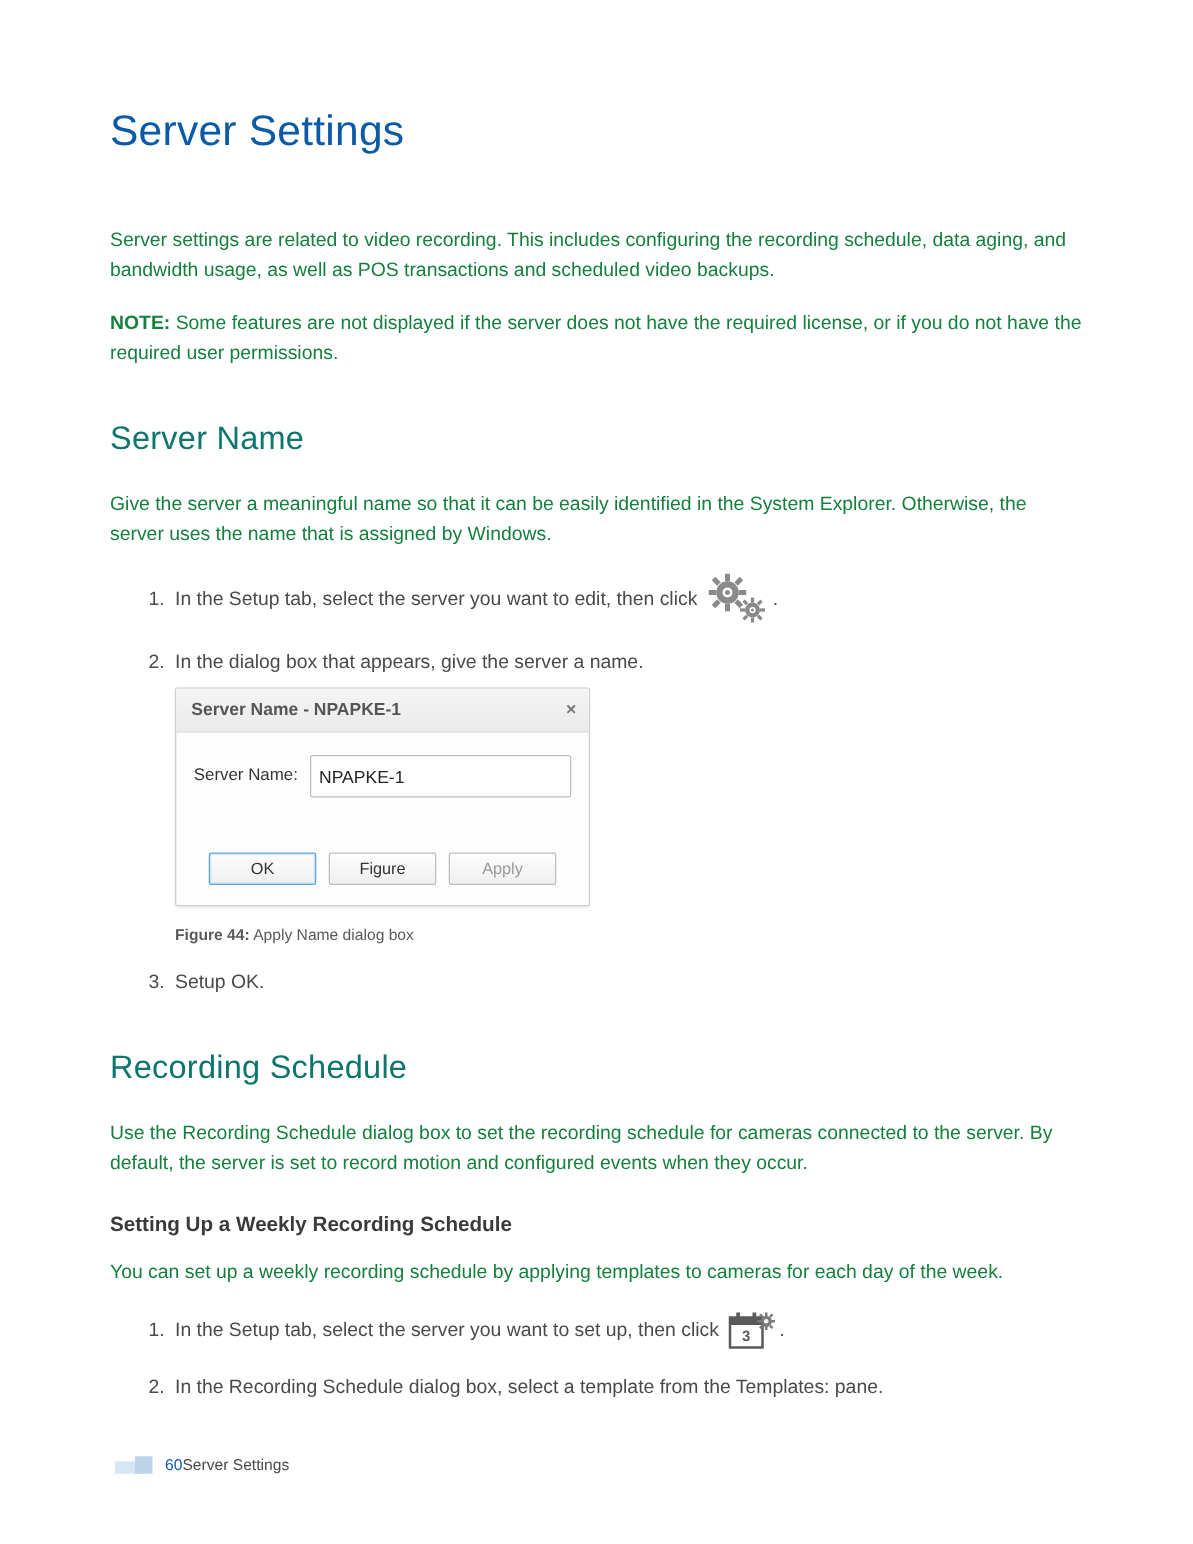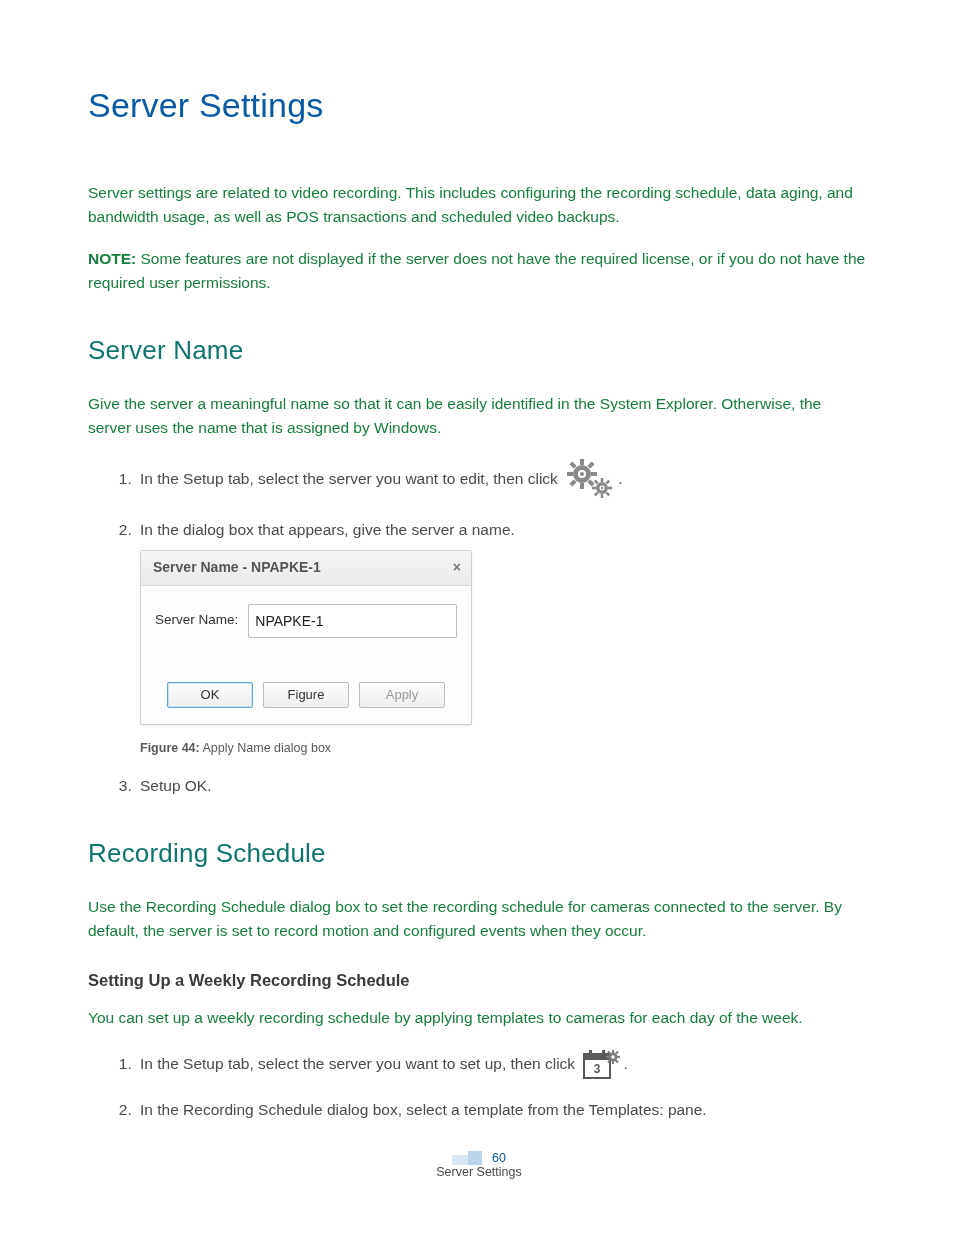--- a/index.html
+++ b/index.html
@@ -124,21 +124,20 @@
     margin: 28px 0 16px 0;
   }
   
   .footer {
     position:absolute;
     left:4px; right:0; bottom:56px;
     padding: 0 88px;
     display:flex;
     align-items:center;
     font-size: 12.5px;
-    flex-direction: column;
   }
   .footer .left {
     display:flex; align-items:center; gap:10px;
     color:#0a5aa6;
   }
   .footer .left .blocks {
     display:flex; align-items:flex-end; gap:0;
   }
   .footer .left .blocks span{
     display:inline-block; background:#bcd4ea;

